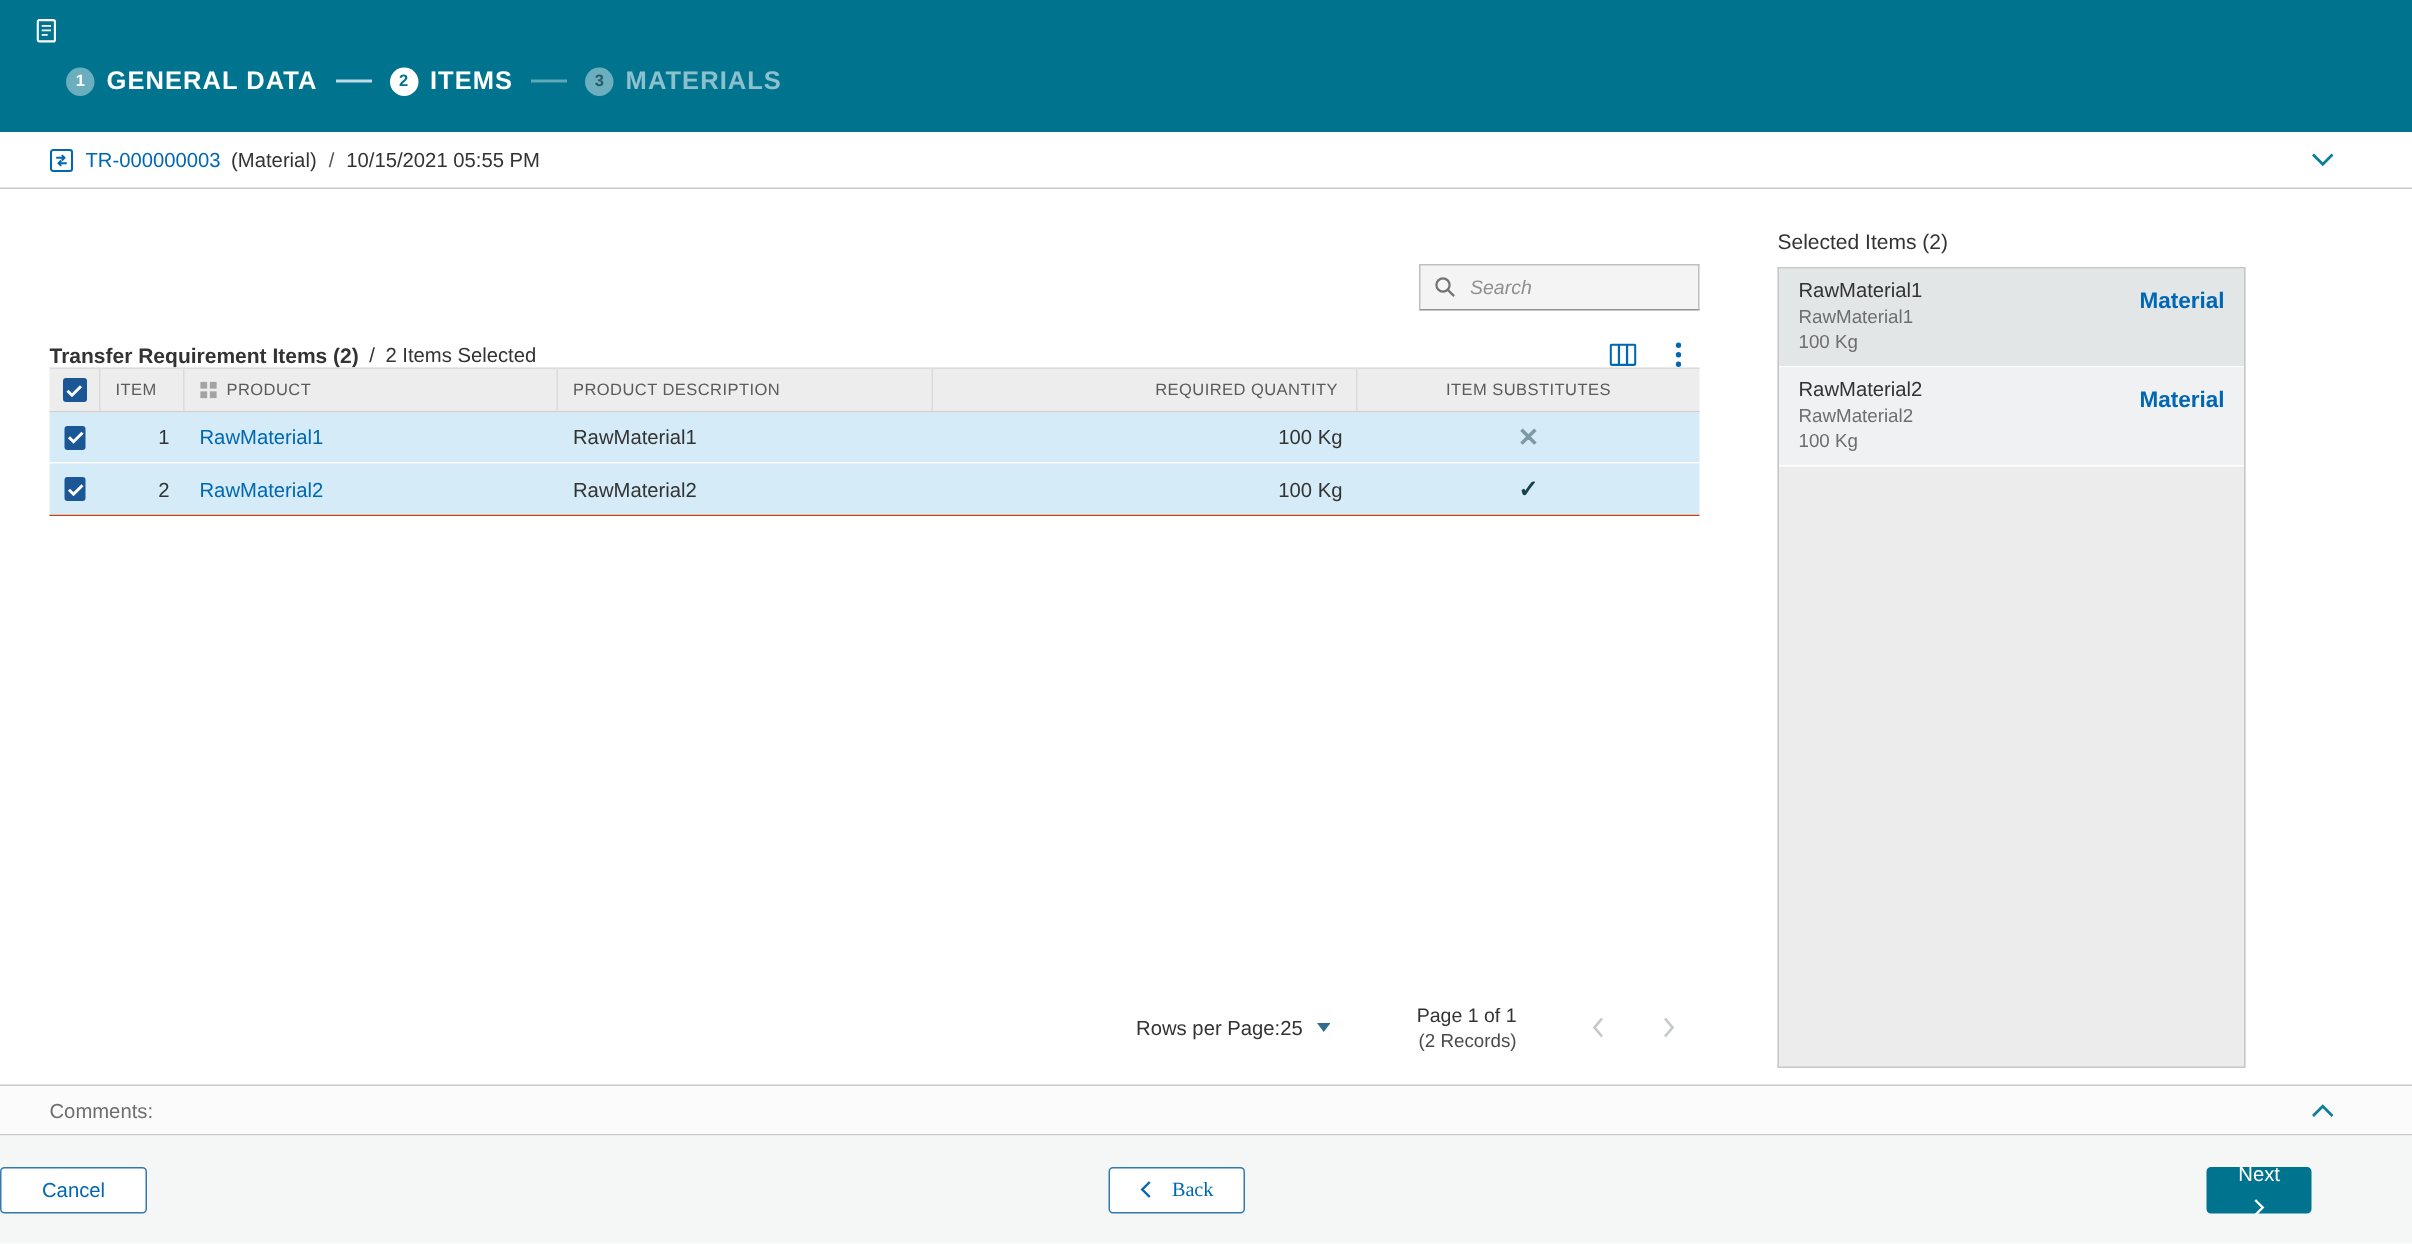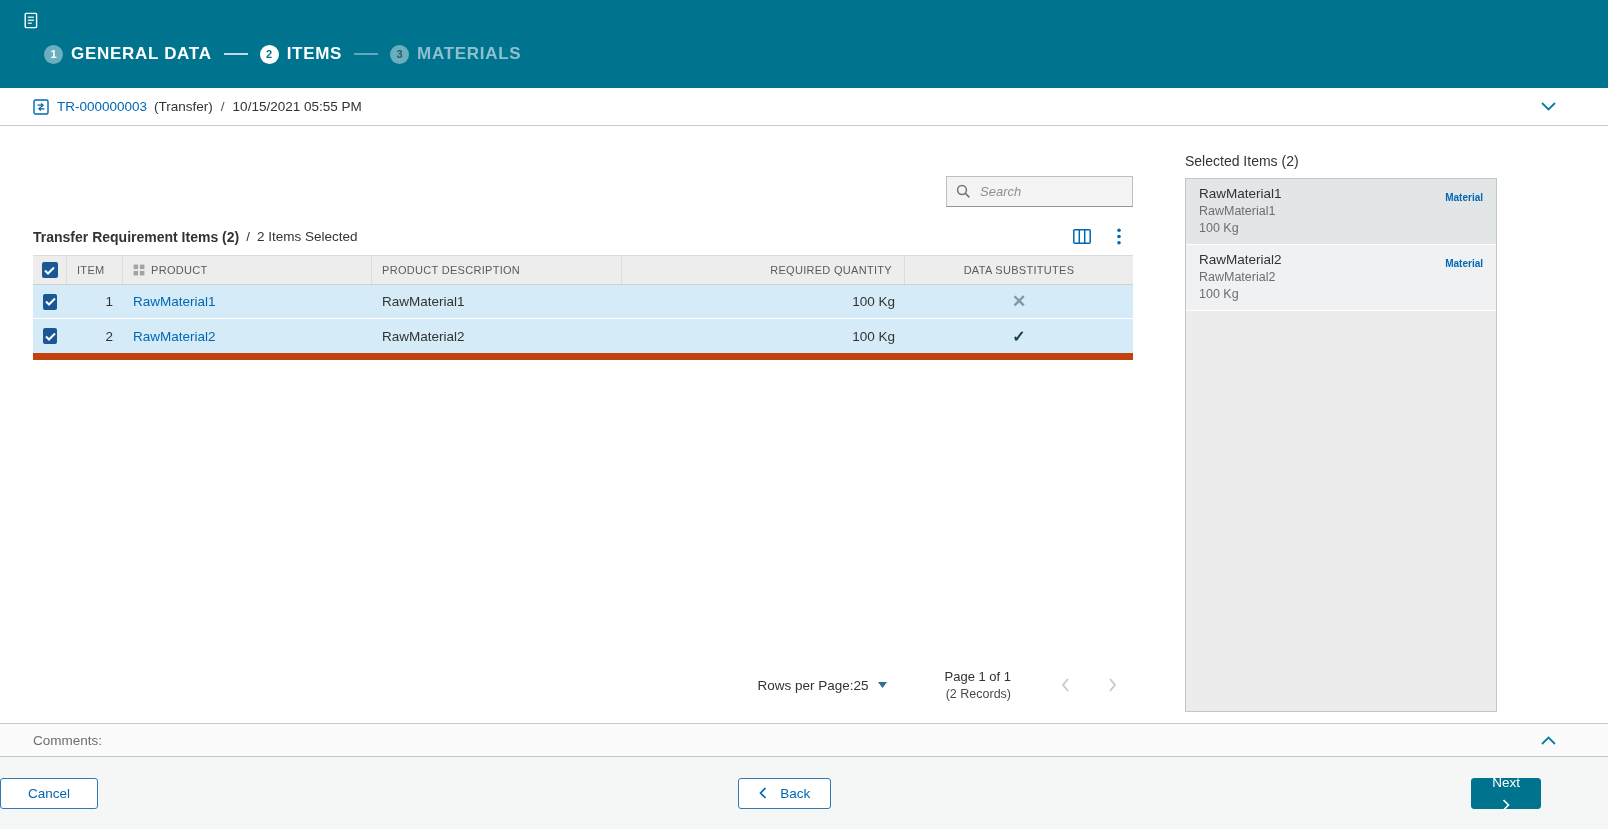--- a/index.html
+++ b/index.html
@@ -44,21 +44,21 @@
   .search-box { width:187px; height:31px; background:#f4f4f4; border:1px solid #bfbfbf; border-bottom-color:#949494; display:flex; align-items:center; padding:0 9px; gap:7px;margin-top:23px; }
   .search-box input { border:none; background:transparent; outline:none; width:100%; font-family:inherit; font-size:13px; color:#333; }
   .search-box input::placeholder { color:#8f8f8f; font-style:italic; }
 
   .table-meta { display:flex; align-items:center; margin-top:21px; }
   .items-title { font-size:14px; font-weight:700; }
   .meta-sep { margin:0 7px; }
   .meta-icons { margin-left:auto; display:flex; align-items:center; gap:26px; padding-right:12px; }
   .icon-btn { display:flex; align-items:center; cursor:pointer; }
 
-  .grid { margin-top:10px; border-bottom:7px solid #c2410c;text-align:right; }
+  .grid { margin-top:0; border-bottom:1px solid #c2410c;text-align:right; }
   .grid-cols { display:grid; grid-template-columns:34px 56px 249px 250px 283px 228px; }
   .grid-header { background:#ededee; height:30px; align-items:center; font-size:11px; color:#5b5b5b; letter-spacing:.3px; border-top:1px solid #dcdcdc; border-bottom:1px solid #cfcfcf; }
   .grid-header > div { padding:0 10px; height:100%; display:flex; align-items:center; border-right:1px solid #dcdcdc; cursor:pointer; }
   .grid-header > div:last-child { border-right:none; }
   .grid-header .col-check { justify-content:center; padding:0; }
   .grid-header .col-product { gap:6px; }
   .grid-header .col-qty { justify-content:flex-end; padding-right:12px; }
   .grid-header .col-sub { justify-content:center; }
 
   .grid-row { background:#d5ebf7; height:34px; align-items:center; }
@@ -86,31 +86,31 @@
   
   .right-panel { margin-left:52px; width:312px; }
   .panel-title { margin-top:27px; font-size:14px; }
   .panel-box { margin-top:9px; height:534px; background:#ececec; border:1px solid #c6c6c6; overflow:hidden; }
   .sel-card { padding:7px 13px 9px; border-bottom:1px solid #fff; display:flex; justify-content:space-between; cursor:pointer; }
   .sel-card.first { background:#e3e6e7; }
   .sel-card.second { background:#eff1f2; }
   .sel-name { font-size:13.5px; color:#333; margin-bottom:3px; }
   .sel-desc { font-size:12.5px; color:#6e6e6e; margin-bottom:3px; }
   .sel-qty { font-size:12.5px; color:#6e6e6e; }
-  .sel-link { color:#0067b2; font-size:10px; font-weight:700; margin-top:6px; cursor:pointer; }
+  .sel-link { color:#0067b2; font-size:15px; font-weight:700; margin-top:6px; cursor:pointer; }
 
   
   .comments-bar { height:34px; border-top:1px solid #c9c9c9; border-bottom:1px solid #c9c9c9; background:#fbfbfb; display:flex; align-items:center; padding:0 52px 0 33px; color:#6e6e6e; cursor:pointer; }
   .comments-chevron { margin-left:auto; display:flex; }
 
   
   .footer-bar { height:72px; background:#f5f6f6; display:flex; align-items:center; justify-content:space-between; gap:16px; padding-right:67px; }
   .btn { height:31px; border-radius:3px; font-size:13.5px; font-family:inherit; display:flex; align-items:center; justify-content:center; cursor:pointer; }
   .btn-secondary { background:#fff; border:1px solid #3279b2; color:#0067b2; padding:0 27px; }
-  .btn-back { gap:13px; padding:0 20px; }
+  .btn-back { gap:13px; padding:0 20px;font-family:Liberation Serif, serif; }
   .btn-primary { background:#00748f; border:1px solid #00748f; color:#fff; gap:9px; padding:0 20px;flex-direction:column; }
 </style>
 </head>
 <body>
 
 <div class="app-header">
   <div class="title-row">
     <span class="doc-icon">
       <svg width="17" height="17" viewBox="0 0 17 17" fill="none">
         <rect x="2.2" y="1.4" width="11.4" height="14.2" rx="1" stroke="#fff" stroke-width="1.4"></rect>
@@ -140,21 +140,21 @@
 
 <div class="subheader">
   <span class="doc-icon">
     <svg width="16" height="16" viewBox="0 0 16 16" fill="none">
       <rect x="1" y="1" width="14" height="14" rx="1.5" stroke="#0067b2" stroke-width="1.4"></rect>
       <path d="M4.5 6.2 H10 M8.2 4.4 L10 6.2 L8.2 8" stroke="#0067b2" stroke-width="1.3" fill="none"></path>
       <path d="M11.5 9.8 H6 M7.8 8 L6 9.8 L7.8 11.6" stroke="#0067b2" stroke-width="1.3" fill="none"></path>
     </svg>
   </span>
   <span class="tr-link">TR-000000003</span>
-  <span class="doc-status">(Transfer)</span>
+  <span class="doc-status">(Material)</span>
   <span class="doc-sep">/</span>
   <span class="doc-time">10/15/2021 05:55 PM</span>
   <span class="subheader-chevron">
     <svg width="15" height="9" viewBox="0 0 15 9" fill="none">
       <polyline points="1,1 7.5,7.5 14,1" stroke="#0b7d9e" stroke-width="1.8" fill="none"></polyline>
     </svg>
   </span>
 </div>
 
 <div class="content">
@@ -217,21 +217,21 @@
           </span>
           <span>PRODUCT</span>
         </div>
         <div>
             <span>PRODUCT DESCRIPTION</span>
           </div>
         <div class="col-qty">
             <span>REQUIRED QUANTITY</span>
           </div>
         <div class="col-sub">
-            <span>DATA SUBSTITUTES</span>
+            <span>ITEM SUBSTITUTES</span>
           </div>
       </div>
 
       <div class="grid-cols grid-row">
         <div class="cell-check">
           <span class="checkbox">
             <svg width="11" height="9" viewBox="0 0 11 9" fill="none">
                 <polyline points="1,4.5 4,7.5 10,1.5" stroke="#fff" stroke-width="2" fill="none"></polyline>
               </svg>
           </span>

